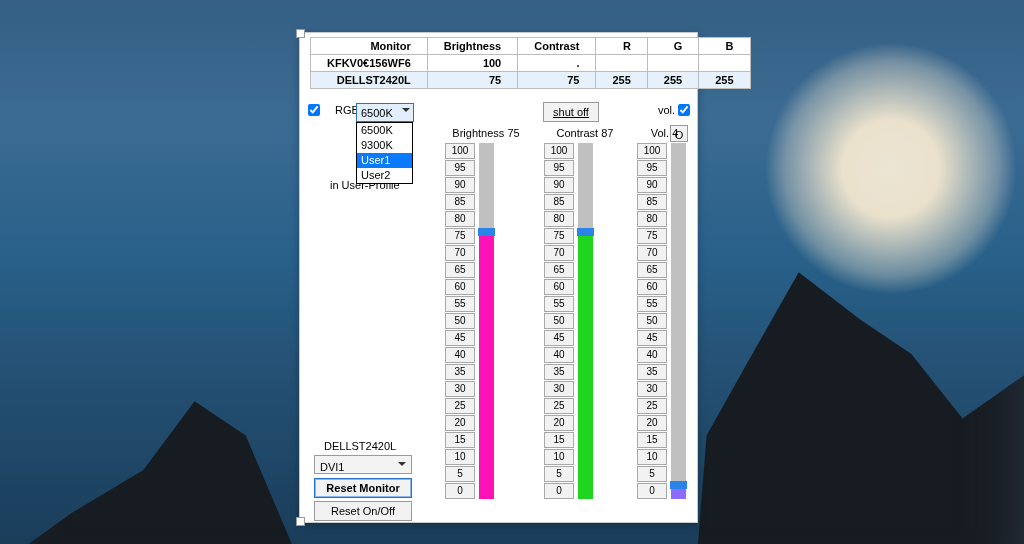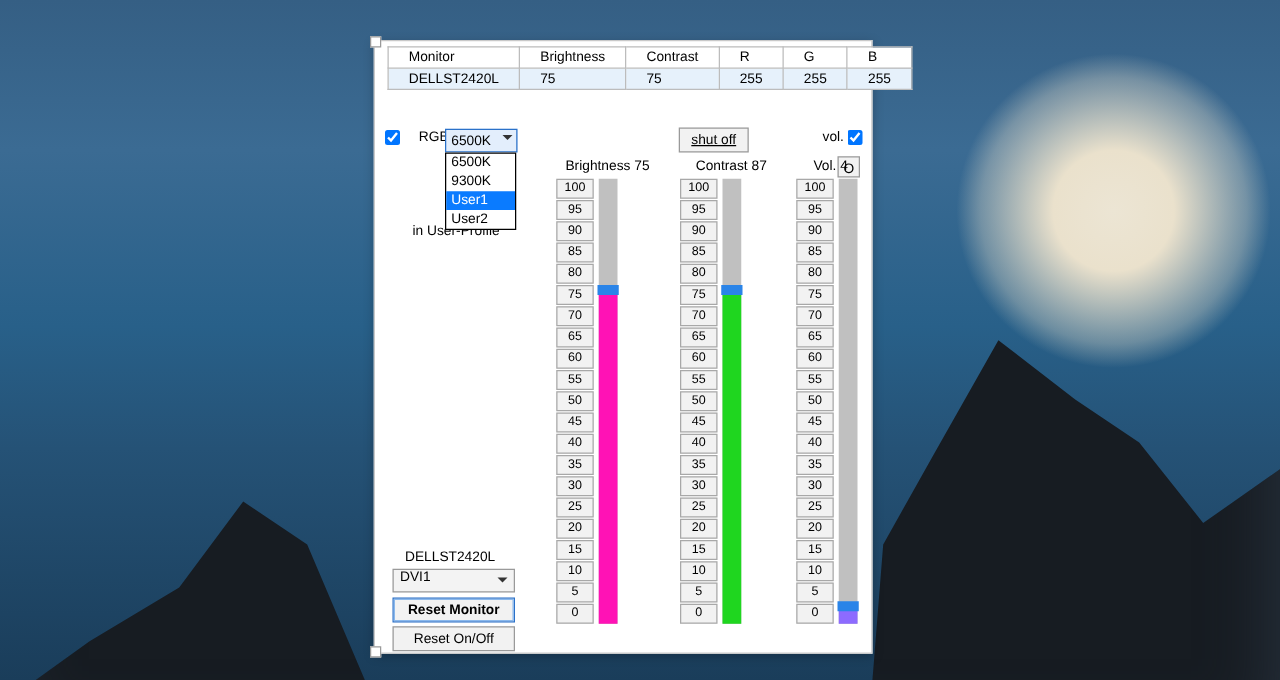--- a/index.html
+++ b/index.html
@@ -17,21 +17,21 @@
       29% 92%, 68% 92%, 69% 62%, 73% 45%, 78% 24%, 84% 35%, 89% 43%,
       94% 58%, 100% 48%, 100% 100%, 0% 100%);
     box-shadow:inset 0 0 60px #2a3542;}
   
   .window{position:absolute;left:299px;top:32px;width:397px;height:489px;
     background:#fff;border:1px solid #c9c9c9;box-shadow:0 2px 8px rgba(0,0,0,0.25);}
   .handle{position:absolute;width:7px;height:7px;background:#fff;border:1px solid #9a9a9a;}
   .handle.tl{left:-4px;top:-4px;} .handle.bl{left:-4px;bottom:-4px;}
   
   .tbl{position:absolute;left:10px;top:4px;width:377px;border-collapse:collapse;}
-  .tbl th,.tbl td{border:1px solid #bcbcbc;padding:2px 16px;text-align:left;font-weight:400;}
+  .tbl th,.tbl td{border:1px solid #bcbcbc;padding:2px 16px;text-align:right;font-weight:700;}
   .tbl th{background:#fff;}
   .tbl td{background:#fff;}
   .tbl tr.sel td{background:#e6f1fb;}
   .tbl th:nth-child(1),.tbl td:nth-child(1){width:102px;}
   .tbl th:nth-child(2),.tbl td:nth-child(2){width:64px;}
   .tbl th:nth-child(3),.tbl td:nth-child(3){width:60px;}
   .tbl th:nth-child(4),.tbl td:nth-child(4){width:48px;}
   .tbl th:nth-child(5),.tbl td:nth-child(5){width:48px;}
   .tbl th:nth-child(6),.tbl td:nth-child(6){width:48px;}
   
@@ -46,21 +46,21 @@
   .dropdown{position:absolute;left:56px;top:89px;width:57px;
     border:1px solid #000;background:#fff;box-sizing:border-box;z-index:10;}
   .dropdown div{padding:1px 4px;line-height:13px;}
   .dropdown div.sel{background:#0a7bff;color:#fff;}
   .note{position:absolute;left:30px;top:120px;width:90px;text-align:left;line-height:13px;}
   .note .r{text-align:right;display:block;}
   .note .l0{text-align:right;display:block;padding-right:30px;}
   .mon-name{position:absolute;left:24px;top:407px;}
   .selbox{position:absolute;left:14px;top:422px;width:98px;height:19px;
     background:#f3f3f3;border:1px solid #9a9a9a;box-sizing:border-box;
-    display:flex;align-items:flex-start;padding:0 5px;}
+    display:flex;align-items:flex-end;padding:0 5px;}
   .selbox .chev{position:absolute;right:5px;top:6px;width:0;height:0;
     border-left:4px solid transparent;border-right:4px solid transparent;
     border-top:4px solid #333;}
   .btn{position:absolute;height:20px;line-height:18px;text-align:center;
     background:#f2f2f2;border:1px solid #9a9a9a;box-sizing:border-box;cursor:pointer;}
   .btn.focus{border:1px solid #2a71c9;outline:1px solid #8ab8ec;outline-offset:-2px;}
   .btn-reset{left:14px;top:445px;width:98px;font-weight:bold;}
   .btn-power{left:14px;top:468px;width:98px;}
   .btn-shut{left:243px;top:69px;width:56px;height:20px;text-decoration:underline;}
   .btn-o{left:370px;top:92px;width:18px;height:17px;}
@@ -97,20 +97,28 @@
           <tr>
         <th>Monitor</th>
         <th>Brightness</th>
         <th>Contrast</th>
         <th>R</th>
         <th>G</th>
         <th>B</th>
       </tr>
         </thead>
       <tbody id="tbl-body">
+          <tr>
+            <td>KFKV0€156WF6</td>
+            <td>100</td>
+            <td>.</td>
+            <td></td>
+            <td></td>
+            <td></td>
+          </tr>
           <tr class="sel">
             <td>DELLST2420L</td>
             <td>75</td>
             <td>75</td>
             <td>255</td>
             <td>255</td>
             <td>255</td>
           </tr>
         </tbody>
     </table>

